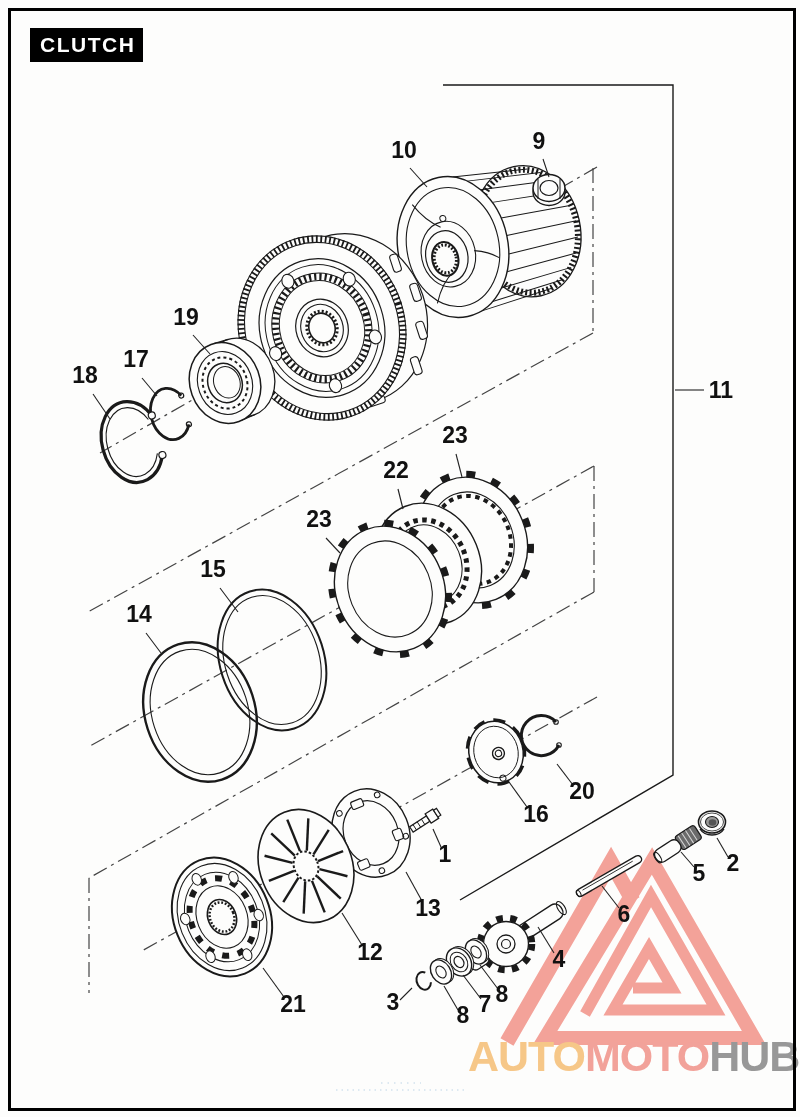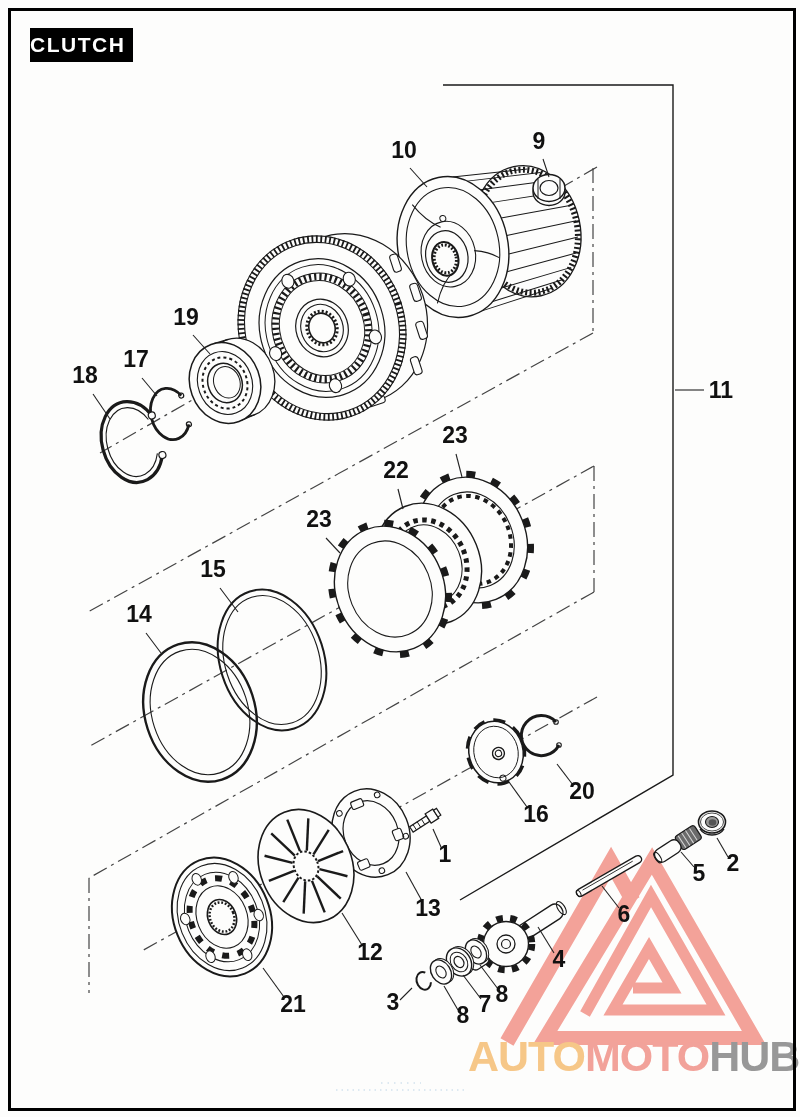--- a/index.html
+++ b/index.html
@@ -4,22 +4,22 @@
 <style>
   html,body{margin:0;padding:0;background:#e8e8e8;}
   #page{position:relative;width:800px;height:1117px;background:#fdfdfc;overflow:hidden;
         font-family:"Liberation Sans", sans-serif;}
   svg{position:absolute;left:0;top:0;}
   .callout{font:bold 23px "Liberation Sans",sans-serif;fill:#111;}
   .leader{stroke:#222;stroke-width:1.1;fill:none;}
   .ln{stroke:#1a1a1a;fill:none;}
   .part{stroke:#1a1a1a;fill:#fdfdfc;}
   .dash{stroke:#444;stroke-width:1.2;fill:none;stroke-dasharray:15 5 3 5;}
-  #title-box{position:absolute;left:30px;top:28px;width:103px;height:34px;background:#000;
-             color:#fff;display:flex;align-items:center;box-sizing:border-box;
+  #title-box{position:absolute;left:30px;top:28px;width:113px;height:34px;background:#000;
+             color:#fff;display:flex;align-items:center;padding-left:10px;box-sizing:border-box;
              font:bold 21px "Liberation Sans",sans-serif;letter-spacing:1.5px;}
 </style>
 </head>
 <body>
 
 <div id="page">
 
 <svg width="800" height="1117" viewBox="0 0 800 1117">
 
   <g opacity="0.92">

